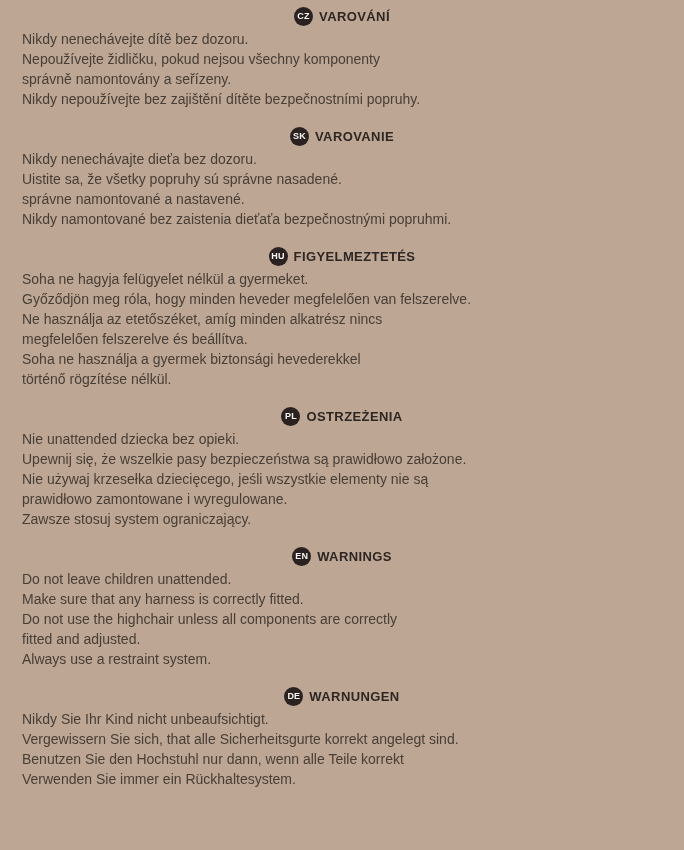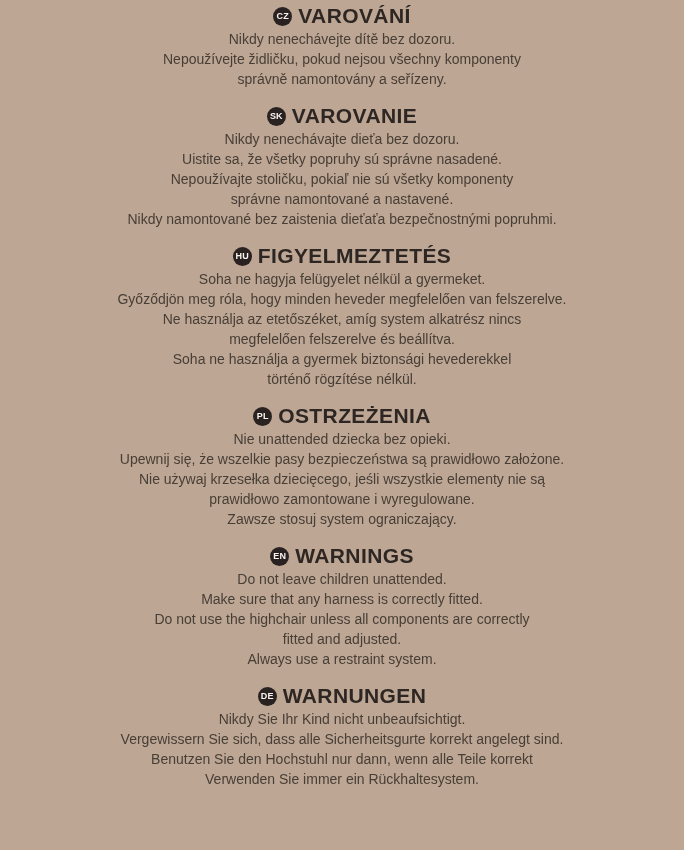--- a/index.html
+++ b/index.html
@@ -7,21 +7,20 @@
     width: 684px;
     height: 850px;
     background: #bda694;
     font-family: "Liberation Sans", sans-serif;
     overflow: hidden;
   }
   .page {
     width: 640px;
     margin: 0 auto;
     padding-top: 5px;
-    text-align: center;
   }
   .warning-section {
     margin-bottom: 16px;
   }
   .section-heading {
     display: flex;
     align-items: center;
     justify-content: center;
     height: 22px;
     margin-bottom: 2px;
@@ -36,21 +35,21 @@
     background: #2a2220;
     color: #f7f3ef;
     font-size: 9px;
     font-weight: bold;
     letter-spacing: 0.2px;
     margin-right: 6px;
     flex: 0 0 auto;
   }
   .section-title {
     color: #2d2622;
-    font-size: 21px;
+    font-size: 13px;
     font-weight: bold;
     letter-spacing: 0.4px;
   }
   .warning-line {
     color: #473e36;
     font-size: 14px;
     line-height: 20px;
     white-space: nowrap;
   }
 </style>
@@ -61,46 +60,46 @@
   <div id="sections-root">
   <section class="warning-section">
     <div class="section-heading">
       <span class="lang-badge">CZ</span>
       <span class="section-title">VAROVÁNÍ</span>
     </div>
     <div class="section-lines">
           <div class="warning-line">Nikdy nenechávejte dítě bez dozoru.</div>
           <div class="warning-line">Nepoužívejte židličku, pokud nejsou všechny komponenty</div>
           <div class="warning-line">správně namontovány a seřízeny.</div>
+          <div class="warning-line">Nikdy nepoužívejte bez zajištění dítěte bezpečnostními popruhy.</div>
         </div>
   </section>
 
   <section class="warning-section">
     <div class="section-heading">
       <span class="lang-badge">SK</span>
       <span class="section-title">VAROVANIE</span>
     </div>
     <div class="section-lines">
           <div class="warning-line">Nikdy nenechávajte dieťa bez dozoru.</div>
           <div class="warning-line">Uistite sa, že všetky popruhy sú správne nasadené.</div>
-          <div class="warning-line">Nepoužívajte stoličku, pokiaľ nie sú všetky komponenty</div>
           <div class="warning-line">správne namontované a nastavené.</div>
           <div class="warning-line">Nikdy namontované bez zaistenia dieťaťa bezpečnostnými popruhmi.</div>
         </div>
   </section>
 
   <section class="warning-section">
     <div class="section-heading">
       <span class="lang-badge">HU</span>
       <span class="section-title">FIGYELMEZTETÉS</span>
     </div>
     <div class="section-lines">
           <div class="warning-line">Soha ne hagyja felügyelet nélkül a gyermeket.</div>
           <div class="warning-line">Győződjön meg róla, hogy minden heveder megfelelően van felszerelve.</div>
-          <div class="warning-line">Ne használja az etetőszéket, amíg system alkatrész nincs</div>
+          <div class="warning-line">Ne használja az etetőszéket, amíg minden alkatrész nincs</div>
           <div class="warning-line">megfelelően felszerelve és beállítva.</div>
           <div class="warning-line">Soha ne használja a gyermek biztonsági hevederekkel</div>
           <div class="warning-line">történő rögzítése nélkül.</div>
         </div>
   </section>
 
   <section class="warning-section">
     <div class="section-heading">
       <span class="lang-badge">PL</span>
       <span class="section-title">OSTRZEŻENIA</span>
@@ -128,19 +127,19 @@
         </div>
   </section>
 
   <section class="warning-section">
     <div class="section-heading">
       <span class="lang-badge">DE</span>
       <span class="section-title">WARNUNGEN</span>
     </div>
     <div class="section-lines">
           <div class="warning-line">Nikdy Sie Ihr Kind nicht unbeaufsichtigt.</div>
-          <div class="warning-line">Vergewissern Sie sich, dass alle Sicherheitsgurte korrekt angelegt sind.</div>
+          <div class="warning-line">Vergewissern Sie sich, that alle Sicherheitsgurte korrekt angelegt sind.</div>
           <div class="warning-line">Benutzen Sie den Hochstuhl nur dann, wenn alle Teile korrekt</div>
           <div class="warning-line">Verwenden Sie immer ein Rückhaltesystem.</div>
         </div>
   </section>
 </div>
 </div>
 
 </body></html>

